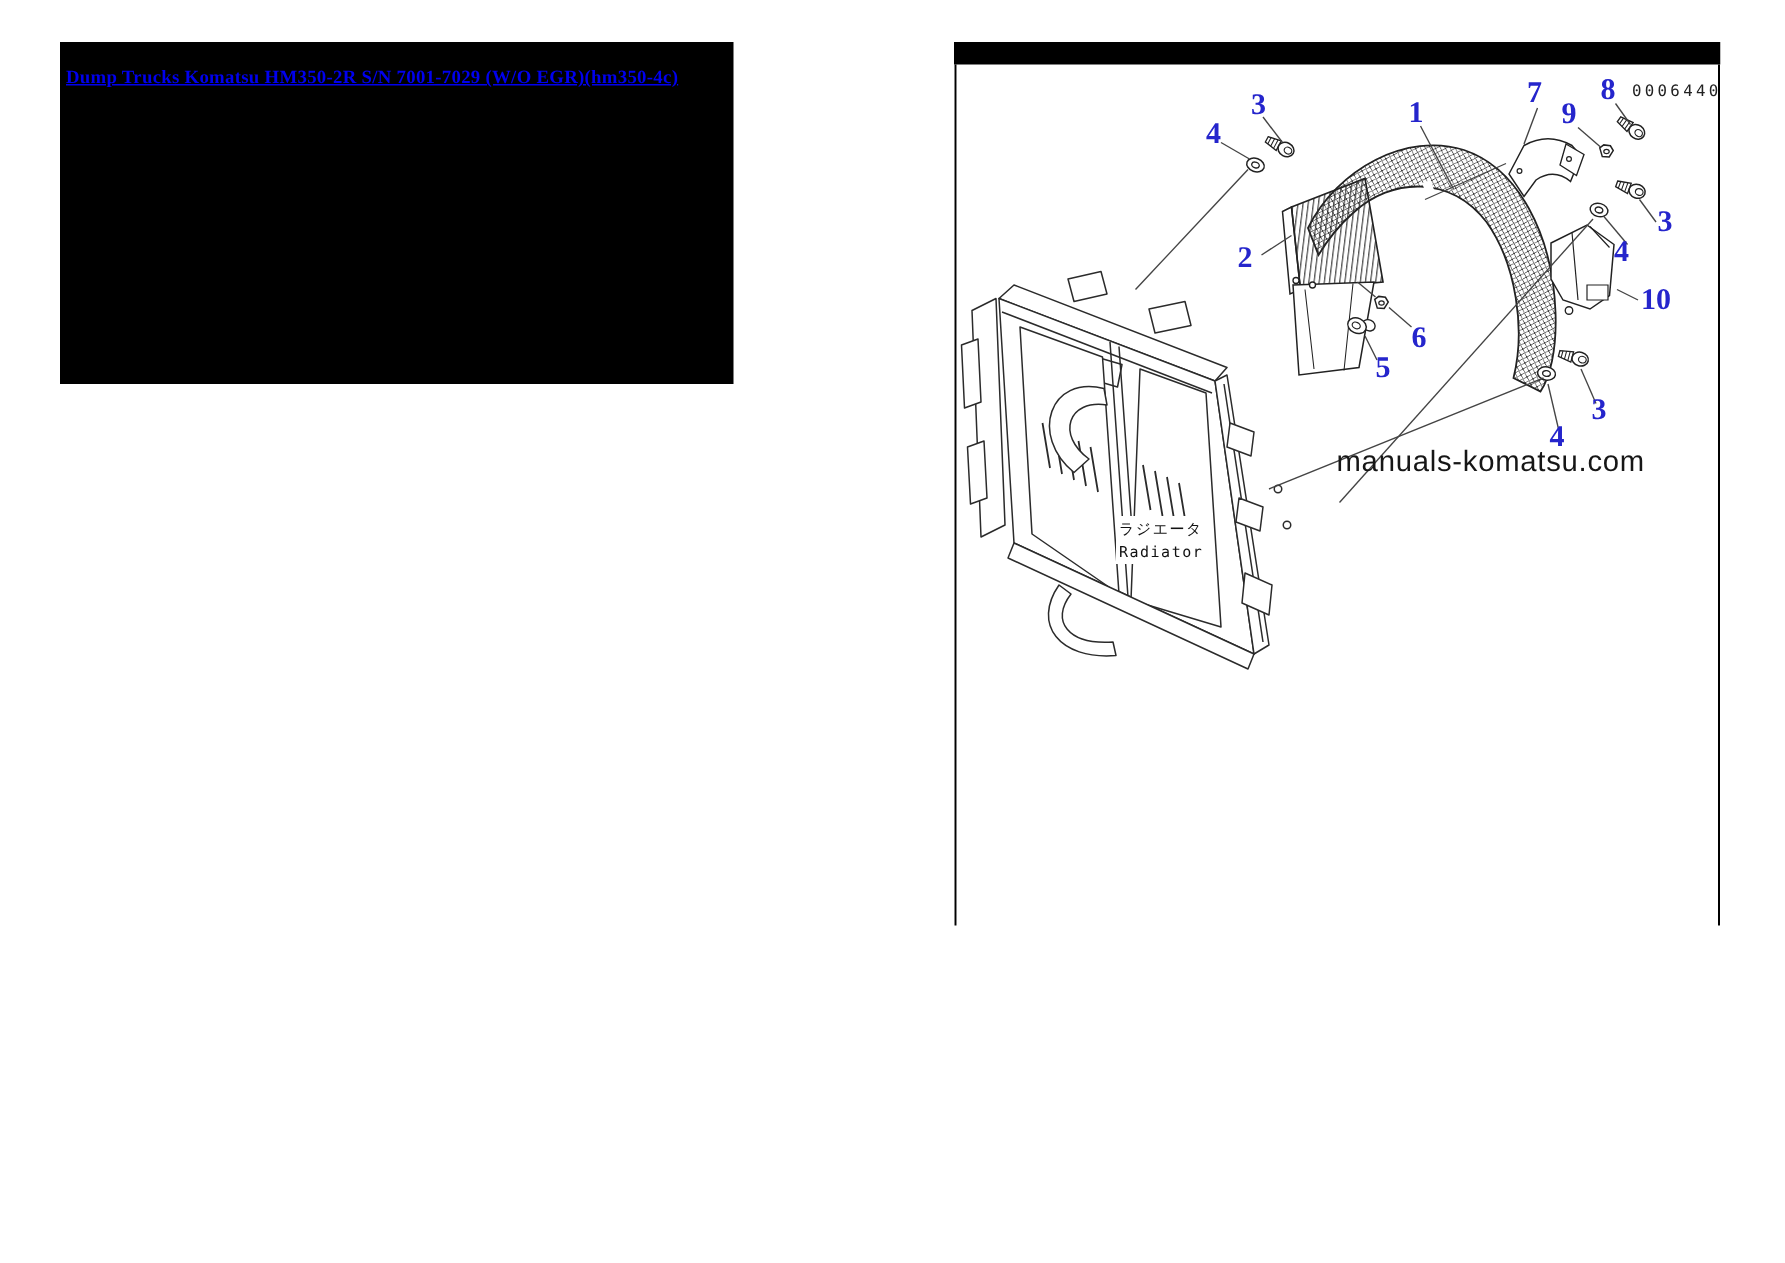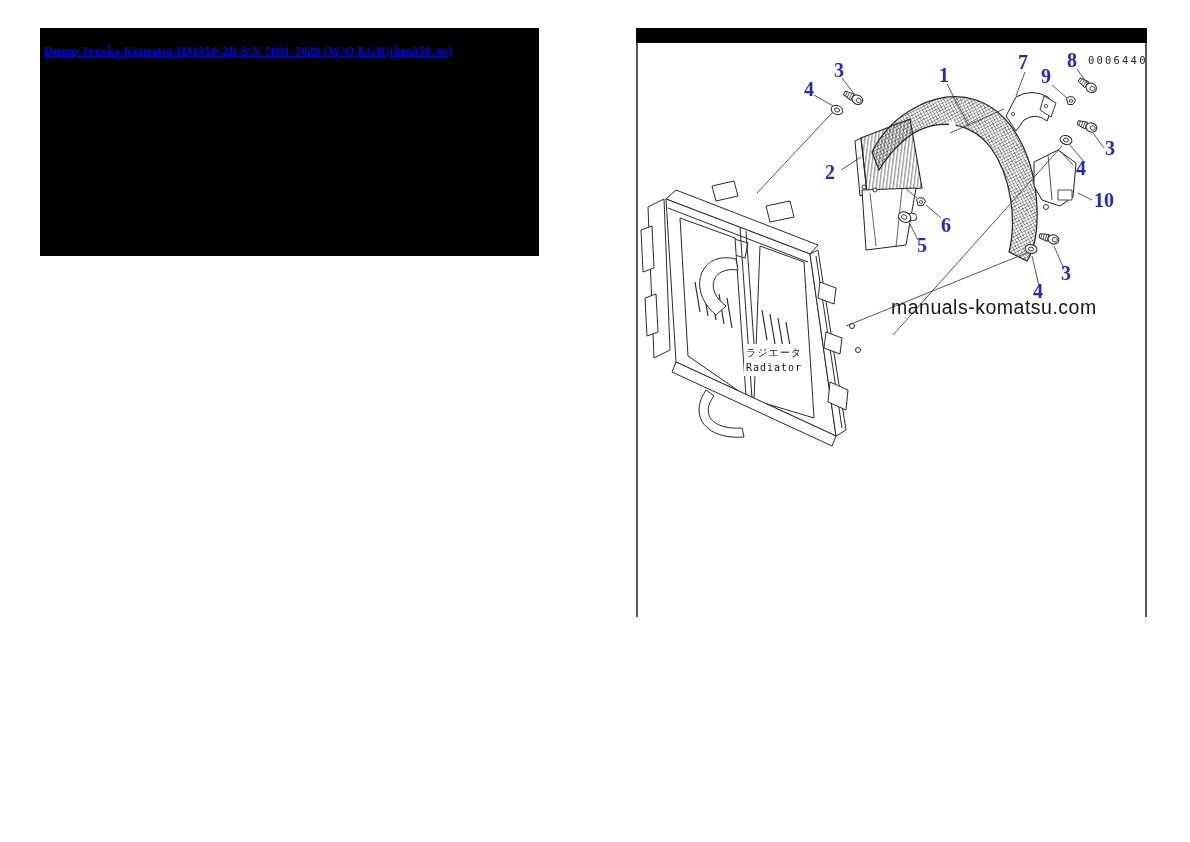--- a/index.html
+++ b/index.html
@@ -1,19 +1,19 @@
 <!DOCTYPE html>
 <html><head>
 <meta charset="utf-8">
 <style>
   html,body{margin:0;padding:0;background:#ffffff;}
   body{width:1190px;height:842px;position:relative;font-family:"Liberation Sans",sans-serif;overflow:hidden;}
 
   .black-panel{
-    position:absolute;left:40px;top:28px;width:499px;height:228px;
+    position:absolute;left:40px;top:28px;width:449px;height:228px;
     background:#000000;
     text-align:right;
   }
   .breadcrumb-link{
     position:absolute;left:4px;top:16px;
     font-family:"Liberation Serif",serif;
     font-weight:bold;font-size:12.5px;letter-spacing:.2px;
     color:#0000ee;text-decoration:underline;white-space:nowrap;cursor:pointer;
   }
 

